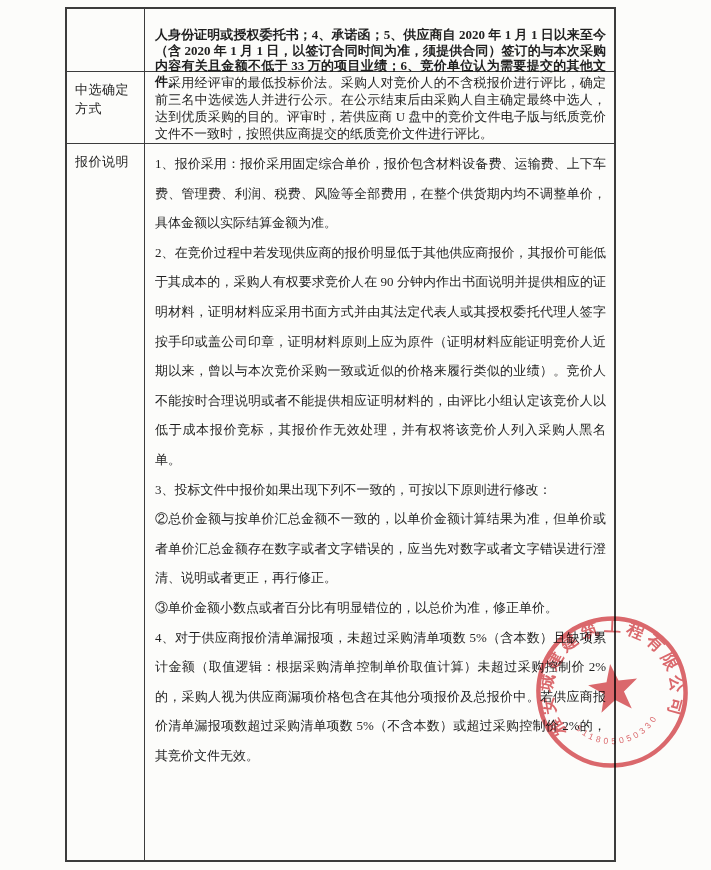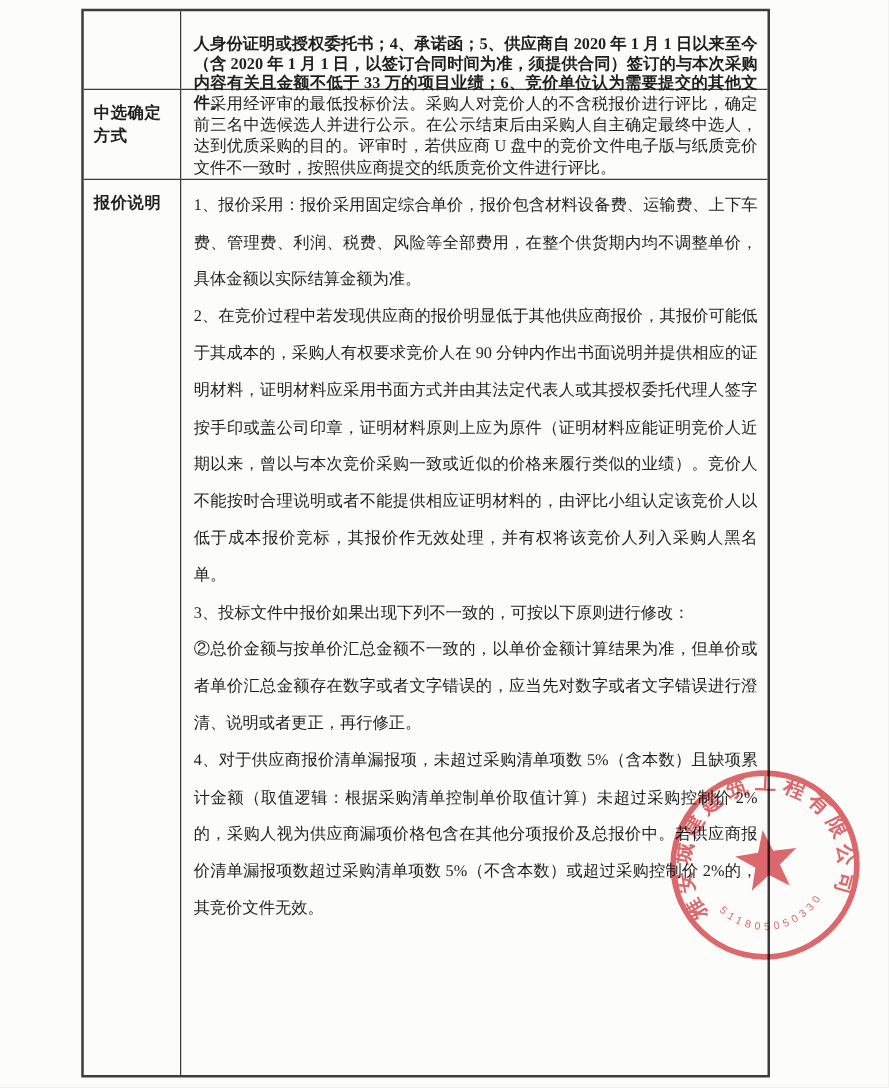--- a/index.html
+++ b/index.html
@@ -28,21 +28,21 @@
   .t-row {
     display: flex;
     border-bottom: 1.5px solid #3c3c3c;
   }
   .t-row:last-child { border-bottom: none; }
   .cell { box-sizing: border-box; }
   .cell.label {
     width: 78px;
     min-width: 78px;
     border-right: 1.5px solid #3c3c3c;
-    font-weight: 700;
+    font-weight: 400;
     font-size: 13px;
     line-height: 19px;
     padding: 8px 4px 0 8px;
     letter-spacing: 0.5px;
   }
   .cell.content {
     flex: 1;
     padding: 3px 8px 2px 10px;
     text-align: justify;
   }
@@ -112,20 +112,21 @@
       </div>
     </div>
 
     <div class="t-row row-3">
       <div class="cell label">报价说明</div>
       <div class="cell content">
         <p>1、报价采用：报价采用固定综合单价，报价包含材料设备费、运输费、上下车费、管理费、利润、税费、风险等全部费用，在整个供货期内均不调整单价，具体金额以实际结算金额为准。</p>
         <p>2、在竞价过程中若发现供应商的报价明显低于其他供应商报价，其报价可能低于其成本的，采购人有权要求竞价人在 90 分钟内作出书面说明并提供相应的证明材料，证明材料应采用书面方式并由其法定代表人或其授权委托代理人签字按手印或盖公司印章，证明材料原则上应为原件（证明材料应能证明竞价人近期以来，曾以与本次竞价采购一致或近似的价格来履行类似的业绩）。竞价人不能按时合理说明或者不能提供相应证明材料的，由评比小组认定该竞价人以低于成本报价竞标，其报价作无效处理，并有权将该竞价人列入采购人黑名单。</p>
         <p>3、投标文件中报价如果出现下列不一致的，可按以下原则进行修改：</p>
         <p>②总价金额与按单价汇总金额不一致的，以单价金额计算结果为准，但单价或者单价汇总金额存在数字或者文字错误的，应当先对数字或者文字错误进行澄清、说明或者更正，再行修正。</p>
+        <p>③单价金额小数点或者百分比有明显错位的，以总价为准，修正单价。</p>
         <p>4、对于供应商报价清单漏报项，未超过采购清单项数 5%（含本数）且缺项累计金额（取值逻辑：根据采购清单控制单价取值计算）未超过采购控制价 2%的，采购人视为供应商漏项价格包含在其他分项报价及总报价中。若供应商报价清单漏报项数超过采购清单项数 5%（不含本数）或超过采购控制价 2%的，其竞价文件无效。</p>
       </div>
     </div>
 
   </div>
 
   <svg class="seal" viewBox="0 0 711 870">
     <defs>
       <path id="arcTop" d="M 582 744 A 60 60 0 1 1 642 744" fill="none"></path>
       <path id="arcBottom" d="M 569.4 721.8 A 52 52 0 0 0 654.6 721.8" fill="none"></path>

